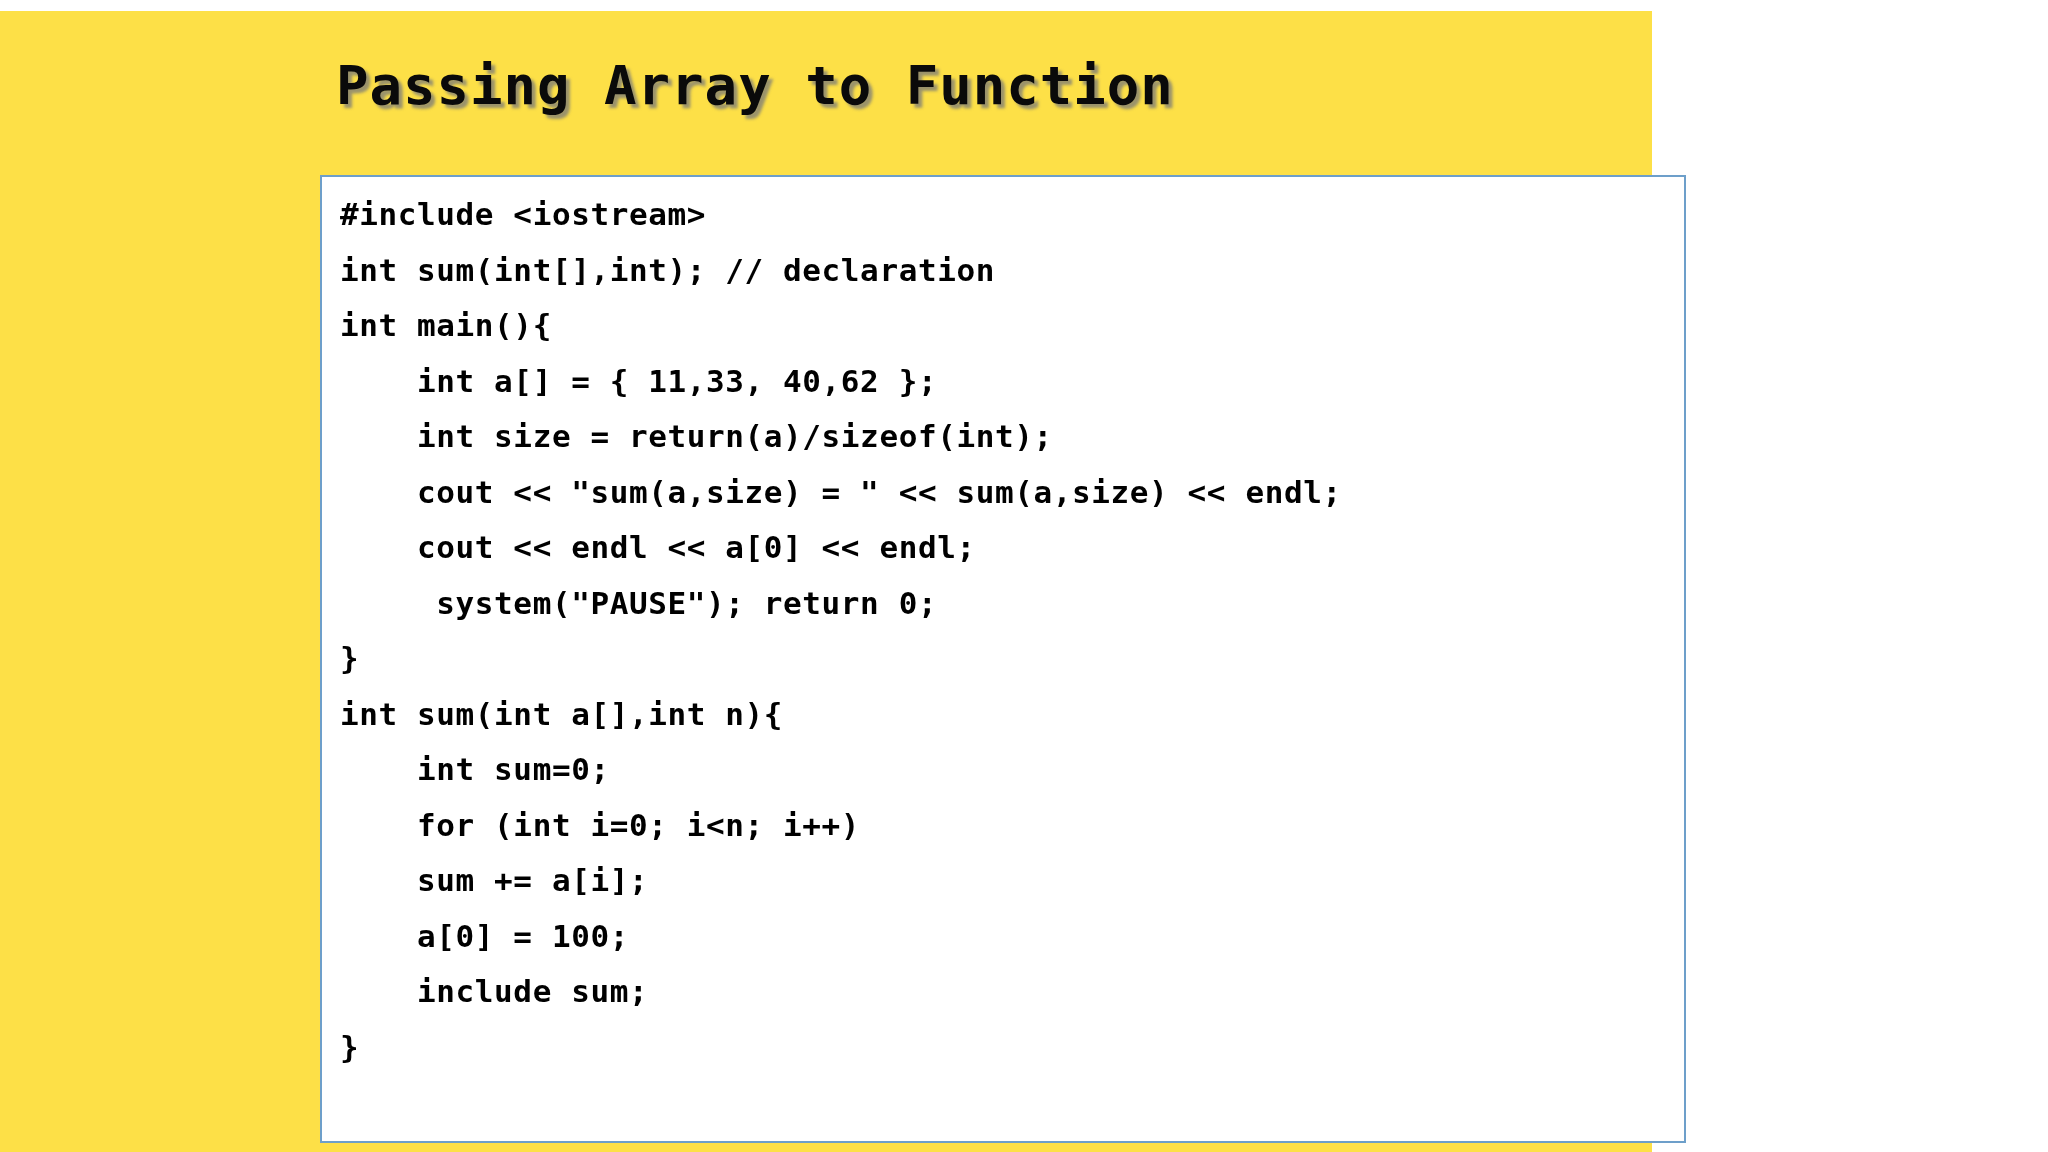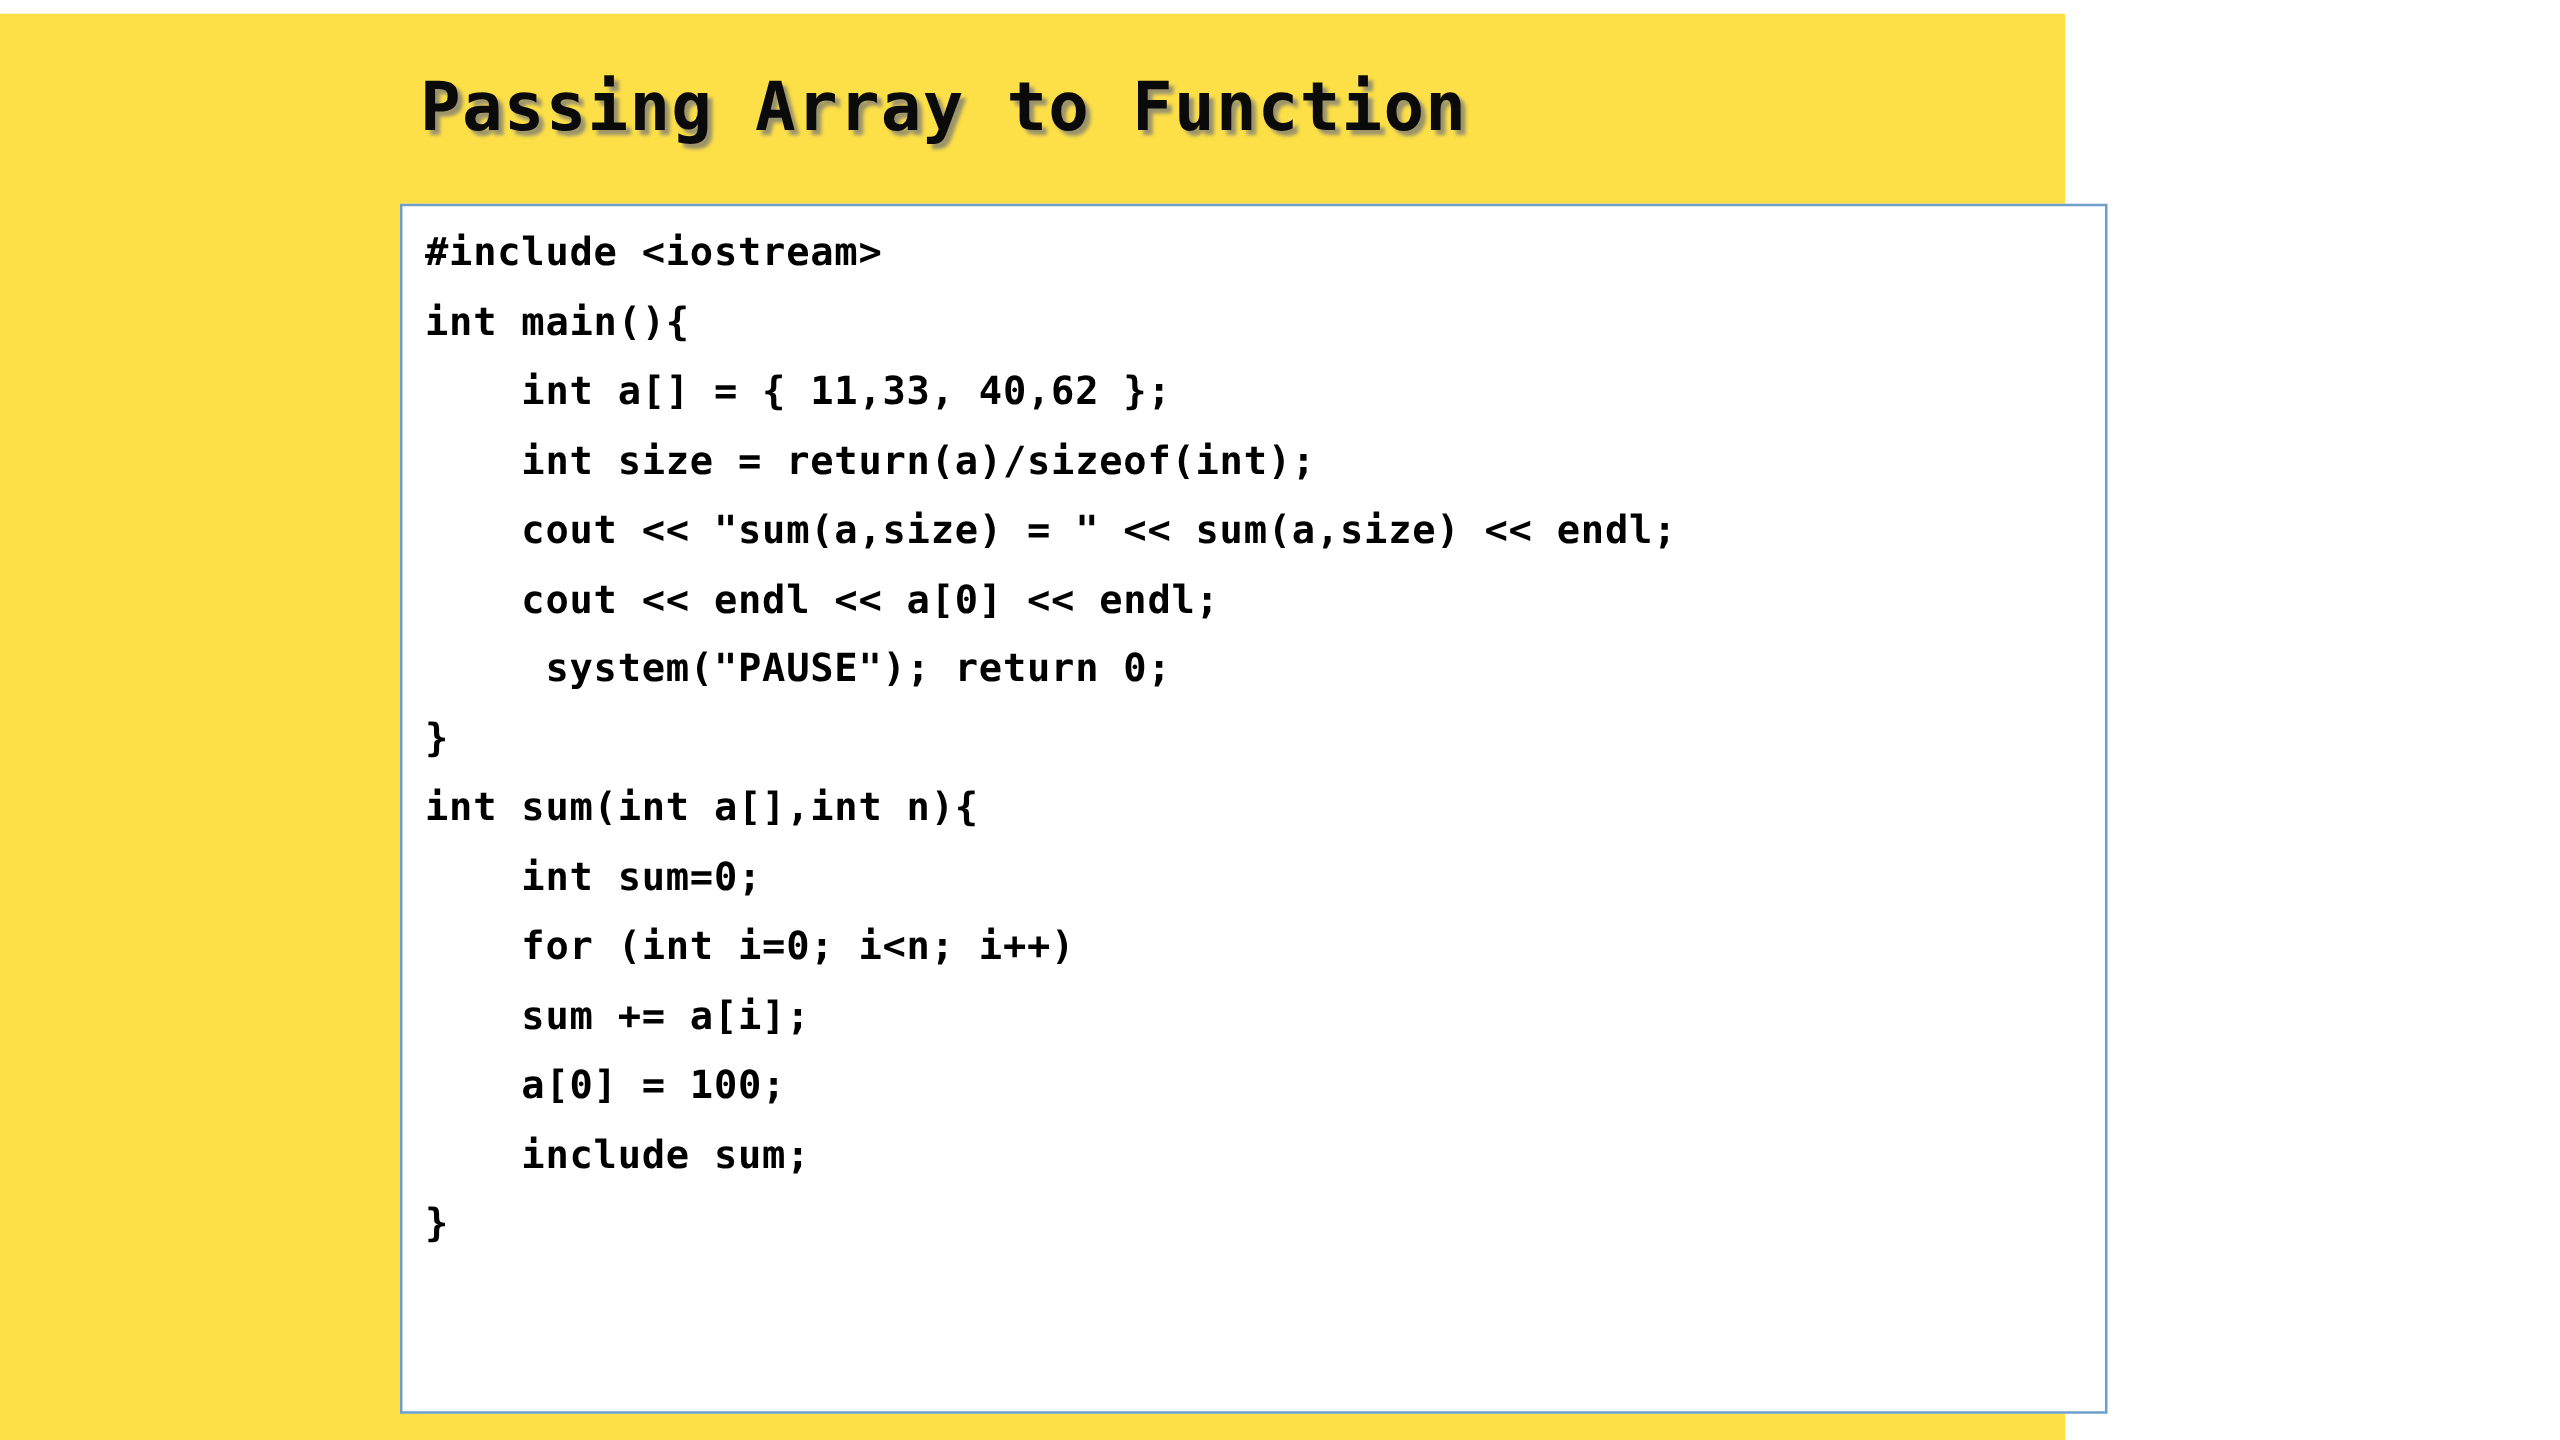--- a/index.html
+++ b/index.html
@@ -29,21 +29,21 @@
     font-size: 54px;
     line-height: 62px;
     letter-spacing: 1px;
     color: #0a0a0a;
     white-space: pre;
     text-shadow: 4px 4px 3px rgba(120,120,120,0.75);
   }
   .code-box {
     position: absolute;
     left: 320px;
-    top: 152px;
+    top: 164px;
     width: 1366px;
     height: 968px;
     box-sizing: border-box;
     border: 2px solid #6d9fca;
     background: #ffffff;
     overflow: hidden;
   }
   .code-lines {
     position: absolute;
     left: 18px;
@@ -64,20 +64,21 @@
 </head>
 <body>
 
 <div class="slide">
 
   <div class="slide-title">Passing Array to Function</div>
 
   <div class="code-box">
     <div class="code-lines">
       <div class="code-line">#include &lt;iostream&gt;</div>
+      <div class="code-line">int sum(int[],int); // declaration</div>
       <div class="code-line">int main(){</div>
       <div class="code-line">    int a[] = { 11,33, 40,62 };</div>
       <div class="code-line">    int size = return(a)/sizeof(int);</div>
       <div class="code-line">    cout &lt;&lt; "sum(a,size) = " &lt;&lt; sum(a,size) &lt;&lt; endl;</div>
       <div class="code-line">    cout &lt;&lt; endl &lt;&lt; a[0] &lt;&lt; endl;</div>
       <div class="code-line">     system("PAUSE"); return 0;</div>
       <div class="code-line">}</div>
       <div class="code-line">int sum(int a[],int n){</div>
       <div class="code-line">    int sum=0;</div>
       <div class="code-line">    for (int i=0; i&lt;n; i++)</div>

